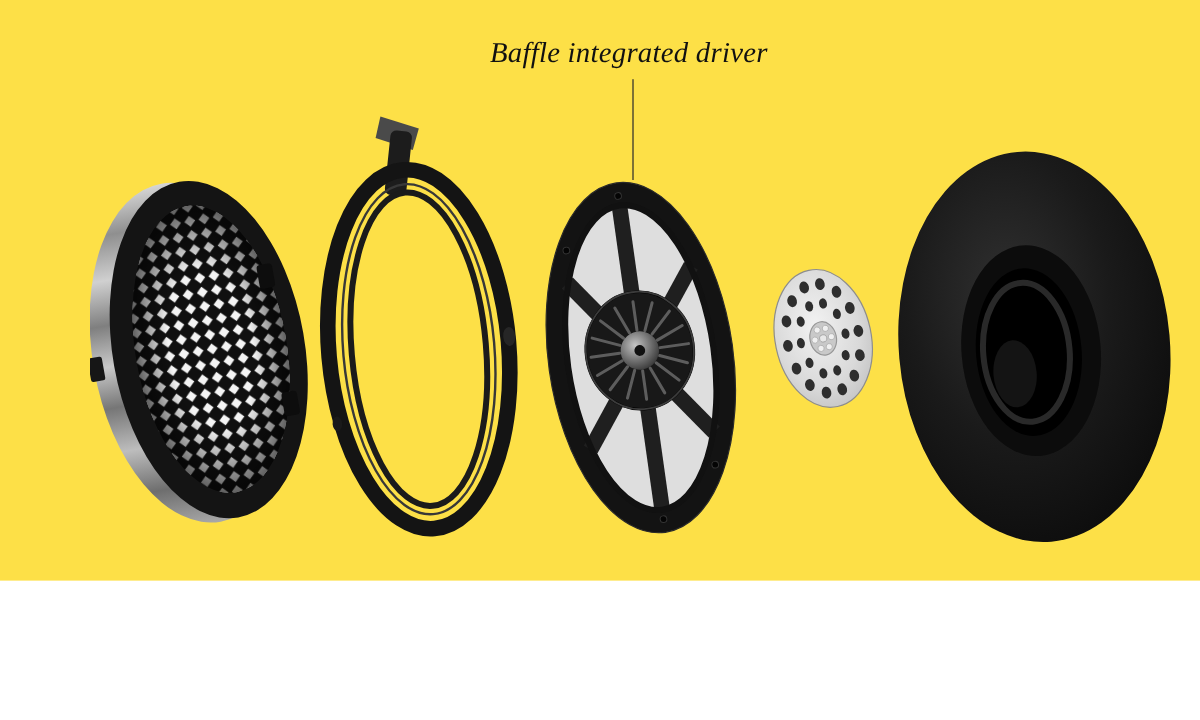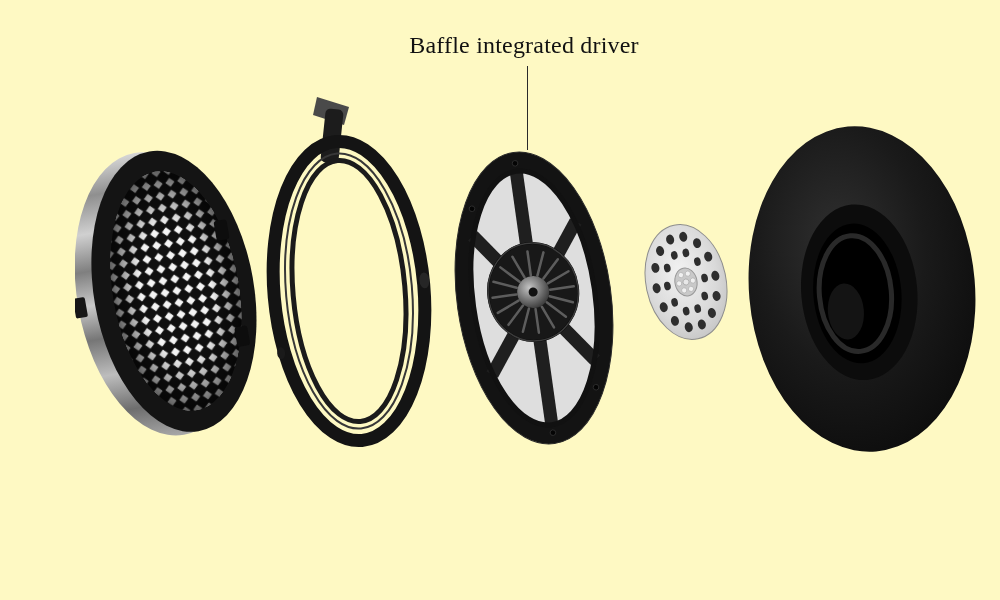--- a/index.html
+++ b/index.html
@@ -3,25 +3,26 @@
 <meta charset="utf-8">
 <style>
   html, body {
     margin: 0;
     padding: 0;
     background: #ffffff;
   }
   .stage {
     position: relative;
     width: 1000px;
-    height: 600px;
-    background: #fef9c3;
+    height: 484px;
+    background: #fde047;
     overflow: hidden;
     font-family: "Liberation Serif", "DejaVu Serif", serif;
     color: #111111;
+    font-style: italic;
   }
   .annotation-title {
     position: absolute;
     top: 32px;
     left: 524px;
     transform: translateX(-50%);
     font-size: 24px;
     letter-spacing: 0.2px;
     white-space: nowrap;
     color: #111111;

